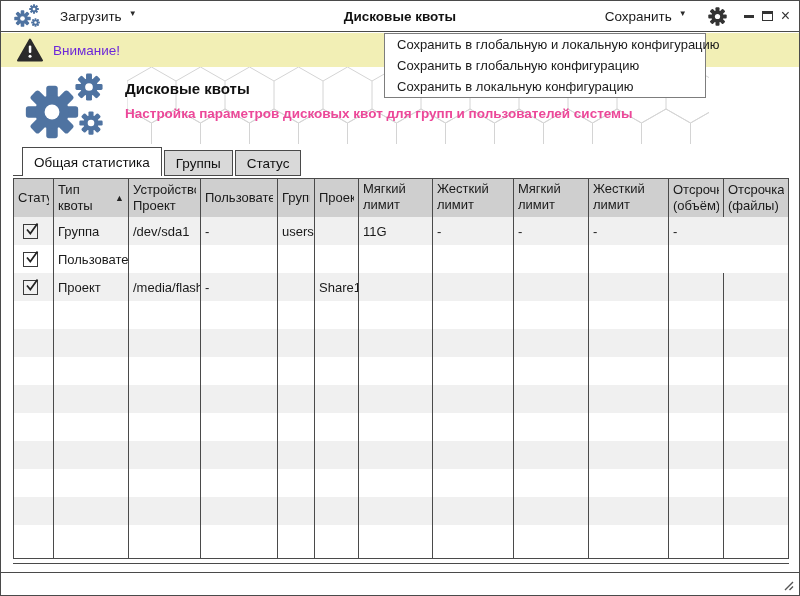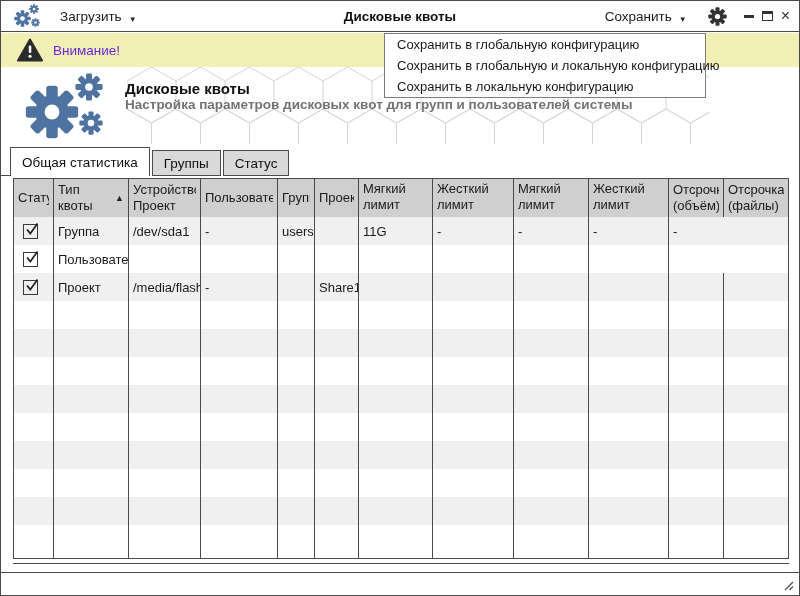--- a/index.html
+++ b/index.html
@@ -11,45 +11,45 @@
     --tab-inactive:#d9d9d9;
   }
   *{box-sizing:border-box;margin:0;padding:0}
   body{margin:0;font-family:"Liberation Sans",sans-serif;background:#fff}
   .window{position:relative;width:800px;height:596px;border:1px solid var(--border);background:#fff;overflow:hidden}
 
   
   .titlebar{position:absolute;left:0;top:0;width:100%;height:31px;border-bottom:1px solid var(--border);
     display:flex;align-items:center;background:#fff;z-index:6}
   .tb-left{display:flex;align-items:center;margin-left:12px}
-  .menu-btn{display:flex;align-items:flex-end;font-size:13.5px;color:#1a1a1a;cursor:default}
+  .menu-btn{display:flex;align-items:flex-start;font-size:13.5px;color:#1a1a1a;cursor:default}
   .load-btn{margin-left:17px}
   .dd-arrow{font-size:8px;margin-left:7px;color:#2a2a2a}
   .tb-title{position:absolute;left:0;right:0;text-align:center;font-weight:bold;font-size:13.5px;color:#111;pointer-events:none}
   .tb-right{margin-left:auto;display:flex;align-items:center;margin-right:9px}
   .gear-dark{fill:#333;margin-left:21px;display:block}
   .win-btns{display:flex;align-items:center;margin-left:17px;gap:8px}
   .min-glyph{width:10px;height:3px;background:#333;display:inline-block;margin-top:1px}
   .max-glyph{width:11px;height:10px;border:1px solid #333;border-top:3px solid #333;display:inline-block}
   .close-glyph{font-size:16px;color:#333;line-height:12px}
 
   
   .warnbar{position:absolute;left:0;top:32px;width:100%;height:34px;background:var(--warning-bg);
     display:flex;align-items:center;padding-left:16px;z-index:1}
   .warn-text{font-size:13.5px;color:#6d28d9;margin-left:10px}
 
   
   .hexes{position:absolute;left:126px;top:66px;z-index:0;opacity:.75}
   .app-header{position:absolute;left:22px;top:70px;z-index:2;display:flex}
   .app-header-texts{margin-left:14px;padding-top:9px}
   .app-title{font-size:15px;font-weight:bold;color:#111}
-  .app-subtitle{font-size:13.5px;font-weight:bold;color:#737373;}
-
-  
-  .tabs{position:absolute;left:0;top:146px;height:29px;display:flex;align-items:flex-end;z-index:3}
+  .app-subtitle{font-size:13.5px;font-weight:bold;color:#ec4899;margin-top:9px}
+
+  
+  .tabs{position:absolute;left:12px;top:146px;height:29px;display:flex;align-items:flex-end;z-index:3}
   .tab-stub{width:9px;height:28px;border-bottom:1px solid var(--border)}
   .tab{font-size:13.5px;color:#111;padding:0 11px;display:flex;align-items:center;white-space:nowrap;cursor:default}
   .tab.inactive{height:26px;background:var(--tab-inactive);border:1px solid var(--border);margin-left:2px}
   .tab.active{height:29px;background:#fff;border:1px solid var(--border);border-bottom:none;position:relative;z-index:4}
 
   
   .table-frame{position:absolute;left:12px;top:177px;width:776px;height:381px;border:1px solid var(--border);
     background:#fff;display:flex;flex-direction:column;overflow:hidden;z-index:2}
   .trow{display:grid;grid-template-columns:40px 75px 72px 77px 37px 44px 74px 81px 75px 80px 55px 1fr;flex:0 0 28px}
   .trow.thead{flex:0 0 38px;background:var(--header-row-bg)}
@@ -415,18 +415,18 @@
     </div>
   <div class="pane-line2"></div>
 
   <div class="statusbar">
     <svg class="grip" width="13" height="13">
       <path d="M4 12 L12 4 M8.5 12 L12 8.5" stroke="#555" stroke-width="1.4" fill="none"></path>
     </svg>
   </div>
 
   <div class="save-menu">
+    <div class="menu-item">Сохранить в глобальную и локальную конфигурацию</div>
     <div class="menu-item">Сохранить в глобальную конфигурацию</div>
-    <div class="menu-item">Сохранить в глобальную и локальную конфигурацию</div>
     <div class="menu-item">Сохранить в локальную конфигурацию</div>
   </div>
 
 </div>
 
 </body></html>

